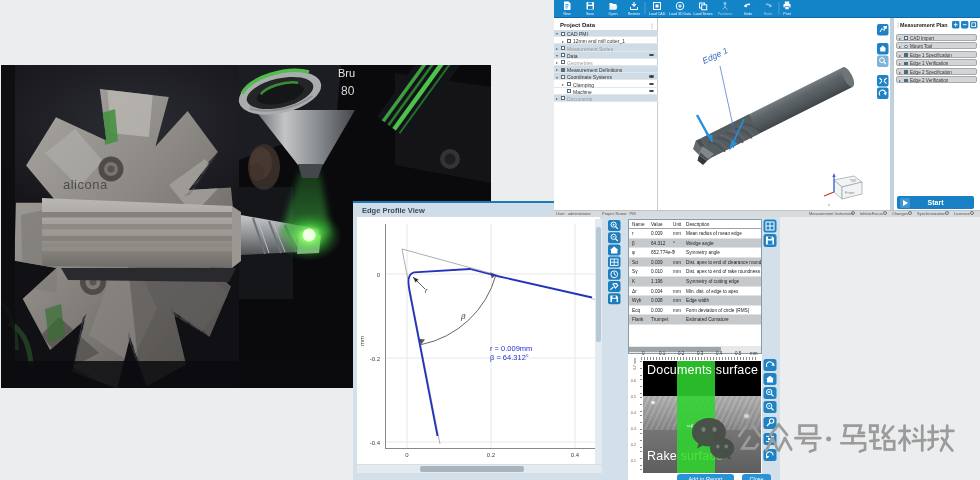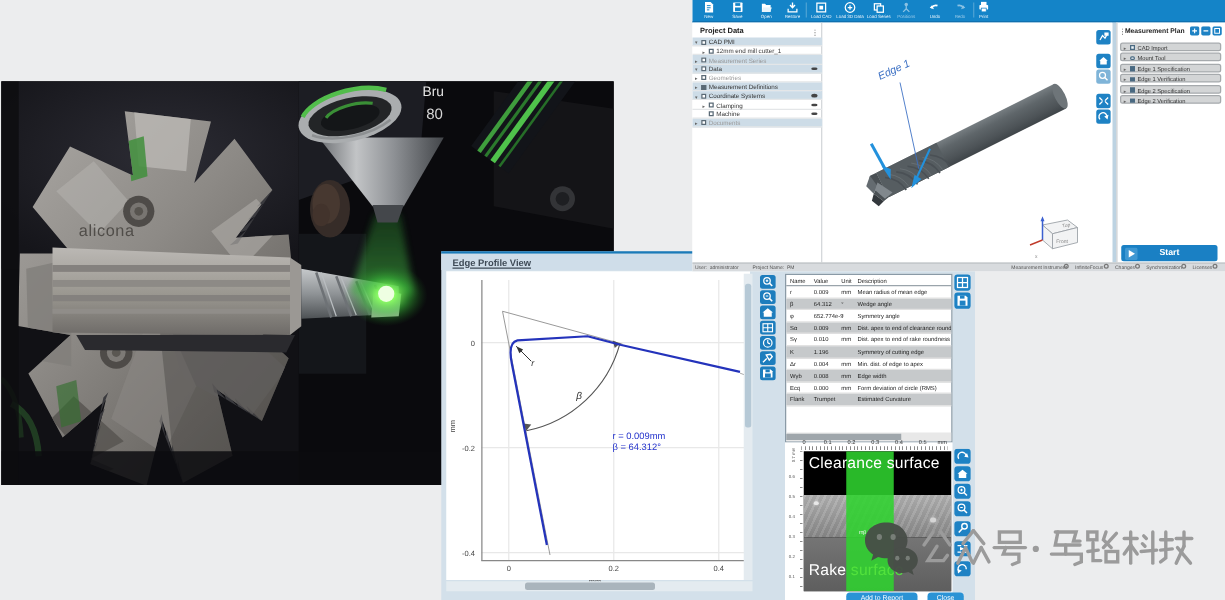--- a/index.html
+++ b/index.html
@@ -145,21 +145,21 @@
   <path d="M 0 238 Q 14 250 16 285" stroke="#234a23" stroke-width="4" fill="none" opacity="0.5"></path>
 
   <rect x="0" y="296" width="490" height="27" fill="#0c0c0f" opacity="0.85"></rect>
   <rect x="0" y="0" width="14" height="323" fill="#0c0c0f" opacity="0.8"></rect>
 </svg>
 </div>
 
 <div class="abs" id="epv" style="left:353px; top:201px; width:427px; height:279px; background:#d3e0ea; border-top:2.5px solid #1a7ab8; z-index:2; font-family:'Liberation Sans',sans-serif;">
 
   <div class="abs" style="left:0; top:0; width:427px; height:13px; background:#cfdde9;"></div>
-  <div class="abs" style="left:9px; top:2.5px; font-size:7.5px; font-weight:bold; color:#3e4a56;text-decoration:underline;">Edge Profile View</div>
+  <div class="abs" style="left:9px; top:2.5px; font-size:7.5px; font-weight:bold; color:#3e4a56;">Edge Profile View</div>
 
   <div class="abs" style="left:4px; top:14px; width:243px; height:247px; background:#ffffff;"></div>
   <svg class="abs" style="left:4px; top:14px;" width="243" height="247" viewBox="0 0 243 247" xmlns="http://www.w3.org/2000/svg">
 
     <line x1="50" y1="7" x2="50" y2="231" stroke="#e8e8e8"></line>
     <line x1="134" y1="7" x2="134" y2="231" stroke="#e8e8e8"></line>
     <line x1="218" y1="7" x2="218" y2="231" stroke="#e8e8e8"></line>
     <line x1="28" y1="57" x2="243" y2="57" stroke="#e8e8e8"></line>
     <line x1="28" y1="141" x2="243" y2="141" stroke="#e8e8e8"></line>
     <line x1="28" y1="225" x2="243" y2="225" stroke="#e8e8e8"></line>
@@ -366,21 +366,21 @@
       <div class="abs" style="left:0; top:69px; width:118px; height:43.5px; background:linear-gradient(180deg,#757575,#5e5e5e);"></div>
 
       <div class="abs" style="left:8px; top:40px; width:4px; height:3px; background:#e8e8e8; border-radius:50%; box-shadow:0 0 2px #ddd;"></div>
       <div class="abs" style="left:101px; top:53px; width:5px; height:4px; background:#d5d5d5; border-radius:50%; box-shadow:0 0 3px #ccc;"></div>
       <div class="abs" style="left:55px; top:58px; width:4px; height:3px; background:#bbb; border-radius:50%;"></div>
       <div class="abs" style="left:30px; top:62px; width:3px; height:3px; background:#999; border-radius:50%;"></div>
 
       <div class="abs" style="left:34px; top:0; width:38px; height:112.5px; background:#2fd32f; opacity:0.88;"></div>
       <div class="abs" style="left:44px; top:62px; font-size:4px; color:#fff;">r=β</div>
 
-      <div class="abs" style="left:4px; top:2.5px; font-size:12.5px; letter-spacing:0.2px; color:#fff;">Clearance surface</div>
+      <div class="abs" style="left:4px; top:2.5px; font-size:12.5px; letter-spacing:0.2px; color:#fff;">Documents surface</div>
       <div class="abs" style="left:4px; top:88px; font-size:12.5px; letter-spacing:0.2px; color:#fff;">Rake <span style="color:#52e23c;">surface</span></div>
     </div>
   </div>
 
   <svg class="abs" style="left:410px; top:156px;" width="16" height="110" xmlns="http://www.w3.org/2000/svg">
     <g>
           <rect x="0.5" y="0" width="13" height="12" rx="2.5" fill="#1e82c4"></rect>
       <path d="M 4 8 A 3.3 3.3 0 1 1 10 6" fill="none" stroke="#fff" stroke-width="1.1"></path>
       <polygon points="10.6,3.4 11.8,7 8.4,6.4" fill="#fff"></polygon>
         </g>

